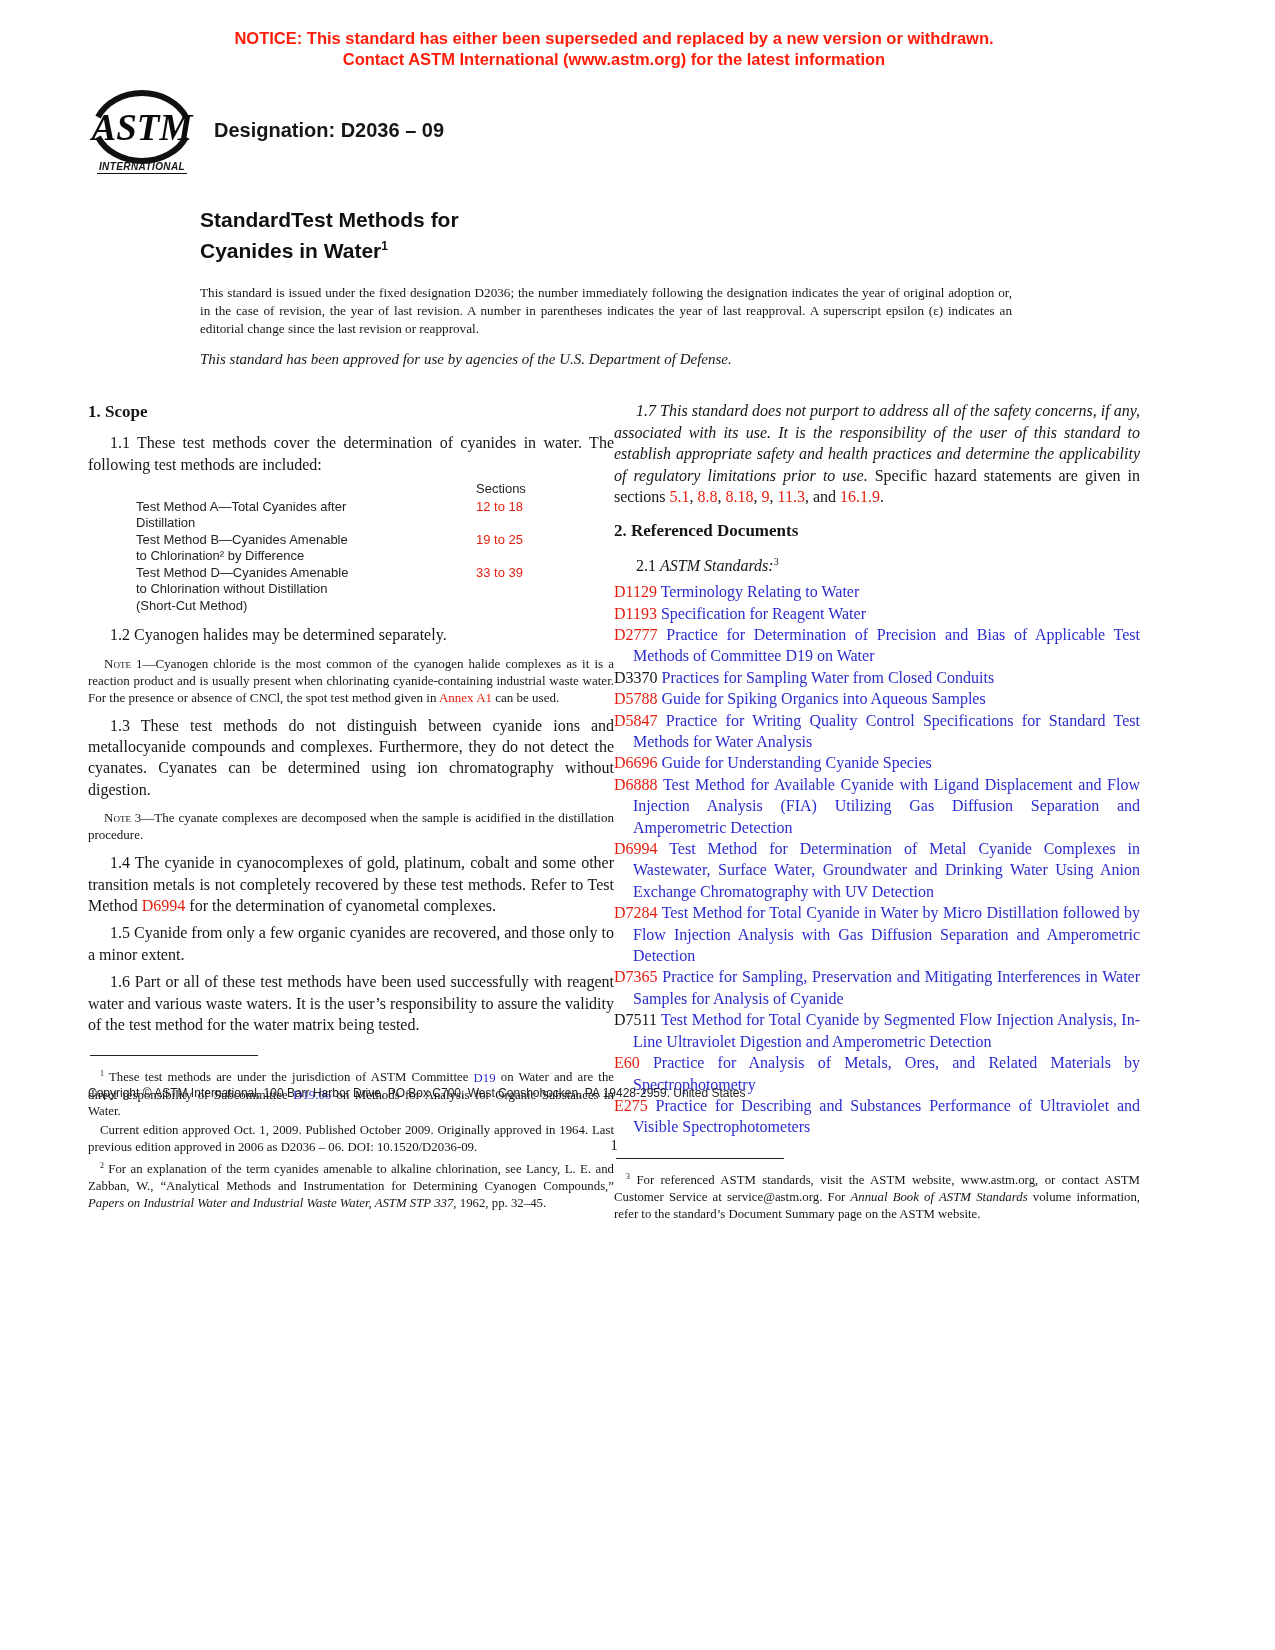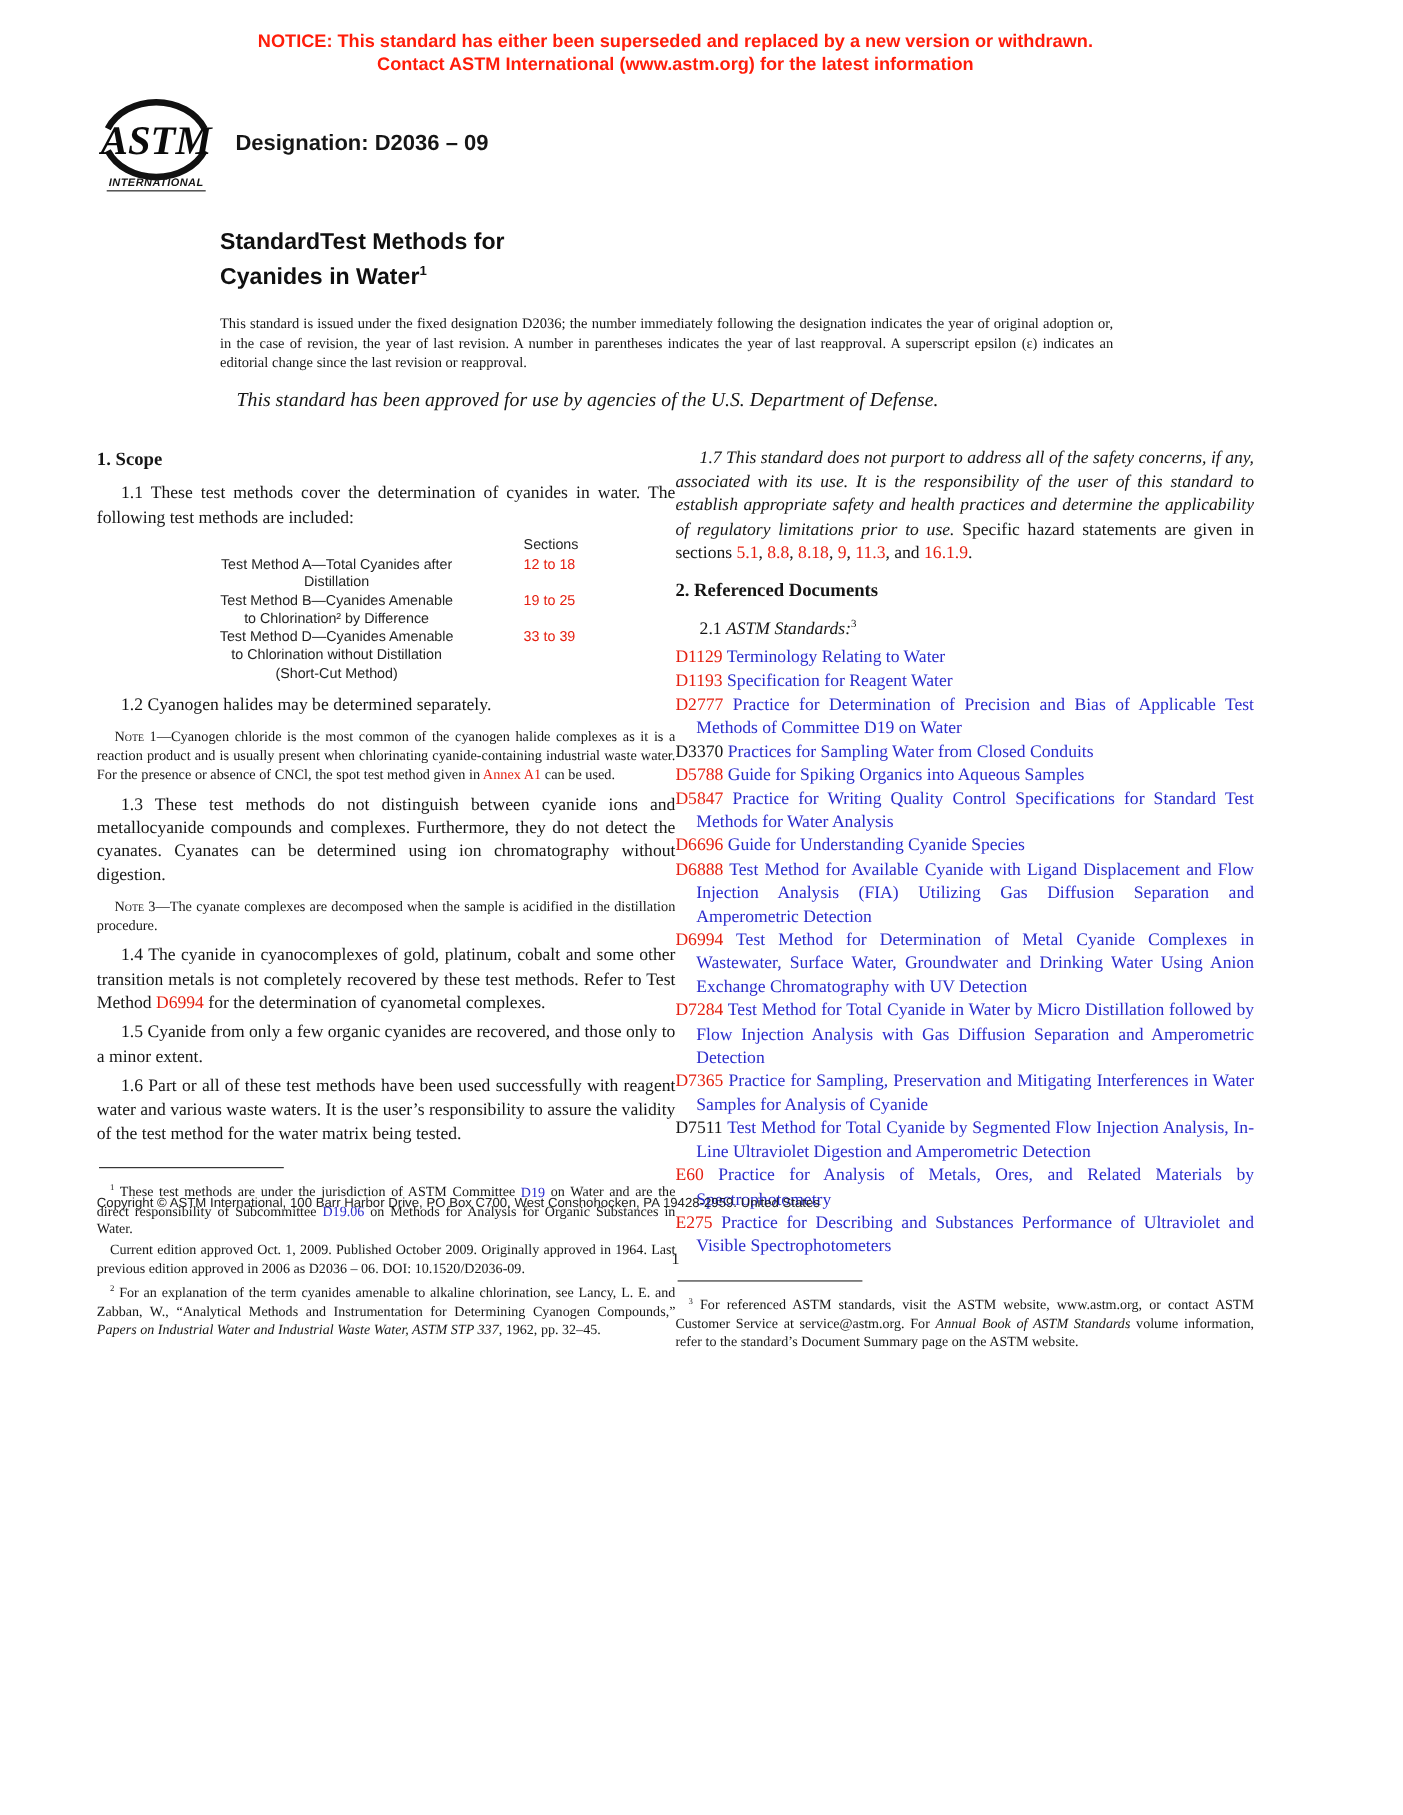--- a/index.html
+++ b/index.html
@@ -34,39 +34,39 @@
     font-family:"Liberation Sans",sans-serif;font-weight:bold;font-size:20px;
   }
   
   .title-block{margin-left:112px;margin-top:26px;width:812px;}
   .doc-title{
     font-family:"Liberation Sans",sans-serif;font-weight:bold;
     font-size:21px;line-height:27px;margin:0 0 20px 0;color:#101010;
   }
   .doc-title sup{font-size:12px;}
   .issue{font-size:13.2px;line-height:17.8px;text-align:justify;margin:0 0 14px;}
-  .dod{font-size:18px;font-style:italic;margin:15px;}
+  .dod{font-size:15px;font-style:italic;margin:0;}
   
   .columns{display:flex;margin-top:32px;}
   .col{flex:1;min-width:0;}
   .sec-h{font-size:17px;font-weight:bold;margin:2px 0 10px;}
   .sec-h2{margin-top:14px;}
   .body{font-size:16px;line-height:21.4px;text-align:justify;margin:0 0 6px;text-indent:22px;}
   .note{font-size:13px;line-height:17px;text-align:justify;margin:9px 0;text-indent:16px;}
   .note-label{font-variant:small-caps;}
   .red-link{color:var(--link_red);}
   .blue-link{color:var(--link_blue);margin-top:32px;}
   sup{font-size:.62em;}
   
   .methods-table{
     font-family:"Liberation Sans",sans-serif;font-size:13px;line-height:16.5px;
     color:#242424;margin:6px 0 10px 48px;
   }
   .tbl-head{margin-left:340px;margin-bottom:1px;}
-  .tbl-row{display:flex;align-items:flex-start;text-align:center;}
+  .tbl-row{display:flex;align-items:flex-start;}
   .tbl-label{width:340px;flex:none;}
   
   .fn-rule{border-top:1.4px solid #222;width:168px;margin:20px 0 10px 2px;}
   .fn{font-size:12.8px;line-height:16.8px;text-align:justify;margin:0 0 2px;text-indent:12px;}
   
   .p21{margin-bottom:4px;}
   .ref-item{
     font-size:16px;line-height:21.4px;text-align:justify;margin:0;
     padding-left:19px;text-indent:-19px;
   }

